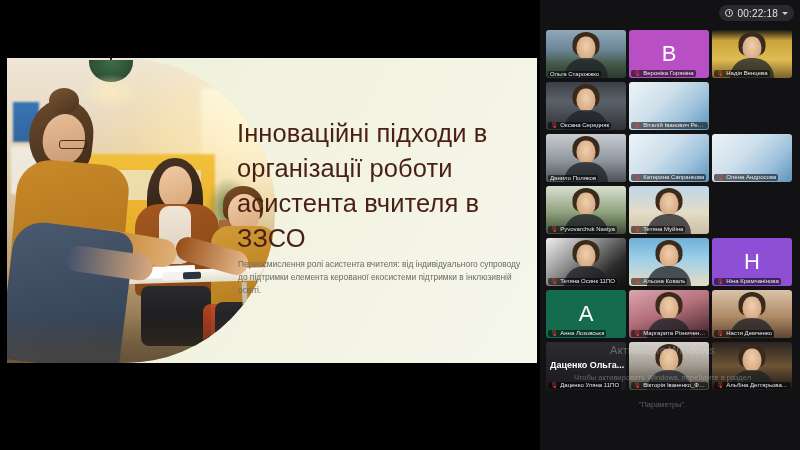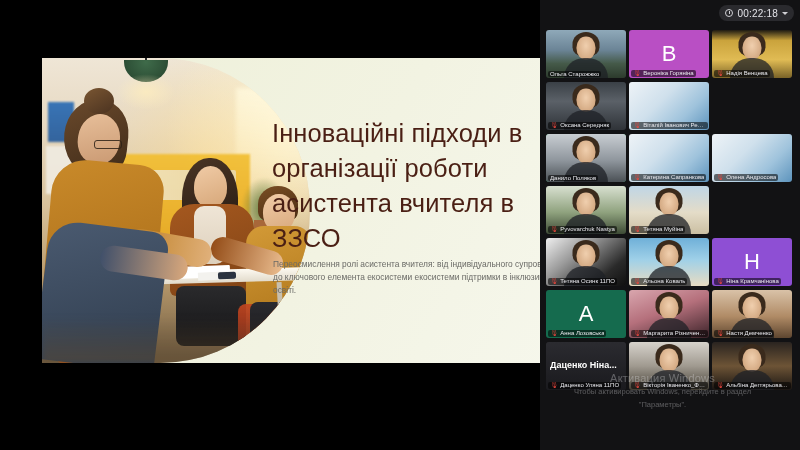--- a/index.html
+++ b/index.html
@@ -15,21 +15,20 @@
   .stage {
     position: absolute; left: 0; top: 0;
     width: 540px; height: 450px;
     background: #000;
   }
   .slide {
     position: absolute; left: 7px; top: 58px;
     width: 530px; height: 305px;
     background: linear-gradient(120deg,#eef0d8 0%,#f2f3e2 55%,#f6f7ec 100%);
     overflow: hidden;
-    margin-left: 35px;
   }
   
   .slide-photo {
     position: absolute; left: 0; top: 0;
     width: 268px; height: 305px;
     overflow: hidden;
     border-top-right-radius: 150px 152px;
     border-bottom-right-radius: 150px 152px;
   }
   .photo-bg {
@@ -287,21 +286,21 @@
     width: 44px; height: 20px; border-radius: 22px 22px 0 0;
     background: rgba(30,32,38,.75); filter: blur(.7px);
   }
 
   .watermark {
     position: absolute; left: 0; right: 15px; bottom: 40px;
     text-align: center; color: rgba(225,225,230,.34);
     pointer-events: none;
   }
   .wm-title { font-size: 11px; letter-spacing: .2px; }
-  .wm-sub { font-size: 7.5px; line-height: 11px; margin-top: 2px; }
+  .wm-sub { font-size: 7.5px; line-height: 11px; margin-top: 16px; }
 </style>
 </head>
 <body>
 
 <div id="app">
 
   <div class="stage">
     <div class="slide">
 
       <div class="slide-photo">
@@ -345,21 +344,21 @@
         <div class="p-left-arm"></div>
 
         <div class="chair-orange"></div>
         <div class="p-stu-body"></div>
         <div class="p-stu-arm"></div>
         <div class="blur-fg"></div>
       </div>
 
       <div class="slide-text">
         <div class="slide-title">Інноваційні підходи в організації роботи асистента вчителя в ЗЗСО</div>
-        <div class="slide-sub">Переосмислення ролі асистента вчителя: від індивідуального супроводу до ключового елемента екосистеми екосистеми підтримки в інклюзивній освіті.</div>
+        <div class="slide-sub">Переосмислення ролі асистента вчителя: від індивідуального супроводу до підтримки елемента керованої екосистеми підтримки в інклюзивній освіті.</div>
       </div>
 
     </div>
   </div>
 
   <div class="panel">
 
     <div class="topbar">
       <div class="timer-pill">
         <span class="timer-clock"></span>
@@ -527,21 +526,21 @@
             </div>
             <div class="name">
               <span class="mic-muted">🎙</span>
               <span class="name-txt">Настя Демченко</span>
             </div>
           </div>
         </div>
         <div class="grid-row">
           <div class="tile">
             <div class="vid v-dark"></div>
-            <div class="overlay-name">Даценко Ніна...</div>
+            <div class="overlay-name">Даценко Ольга...</div>
             <div class="name">
               <span class="mic-muted">🎙</span>
               <span class="name-txt">Даценко Уляна 11ПО</span>
             </div>
           </div>
           <div class="tile">
             <div class="vid v-mirror">
               <div class="hairdo"></div>
               <div class="face"></div>
               <div class="torso"></div>

